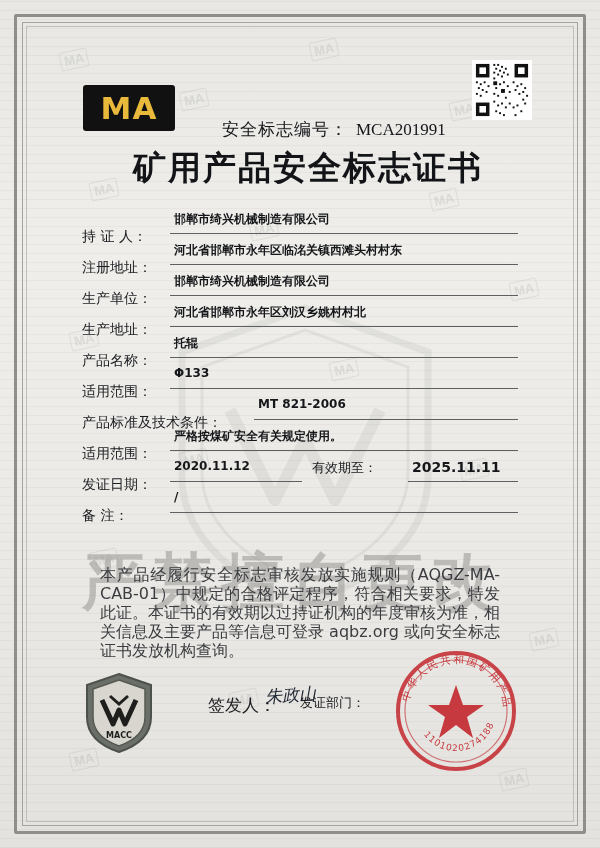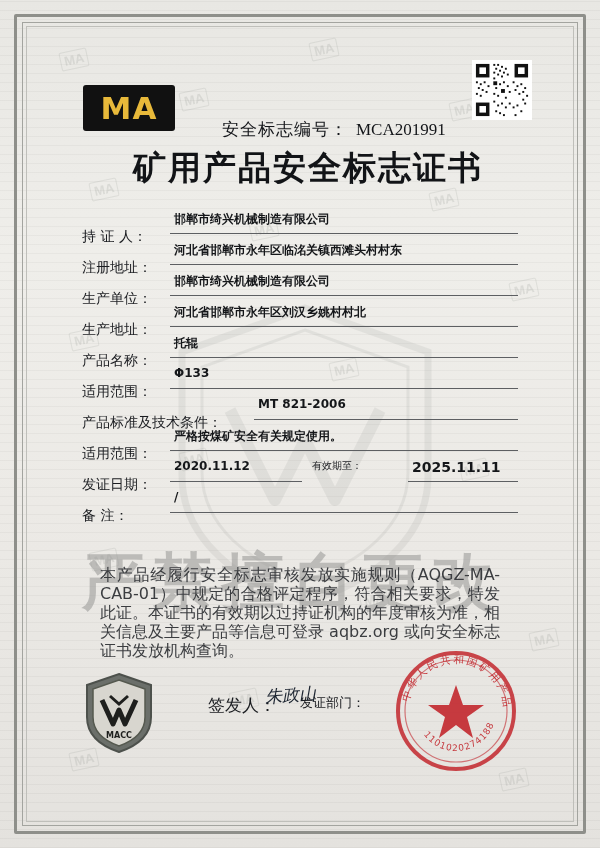--- a/index.html
+++ b/index.html
@@ -95,21 +95,21 @@
     font-weight:bold;
   }
   .row .underline{
     position:absolute;left:88px;right:0;top:25px;height:1px;background:#5d5f62;
   }
   .row.wide .lbl{width:168px;}
   .row.wide .val{left:176px;}
   .row.wide .underline{left:172px;}
   .row.dual .val2-lbl{
     position:absolute;left:230px;top:3px;
-    font-family:"DejaVu Sans",sans-serif;font-size:10px;color:#1a1c20;
+    font-family:"DejaVu Sans",sans-serif;font-size:13px;color:#1a1c20;
   }
   .row.dual .val2{
     position:absolute;left:330px;top:3px;
     font-family:"DejaVu Sans",sans-serif;font-size:14px;color:#141619;font-weight:bold;
   }
   .row.dual .u1{position:absolute;left:88px;width:132px;top:25px;height:1px;background:#5d5f62;}
   .row.dual .u2{position:absolute;left:326px;right:0;top:25px;height:1px;background:#5d5f62;}
   
   .note{
     position:absolute;left:100px;top:565px;width:400px;

